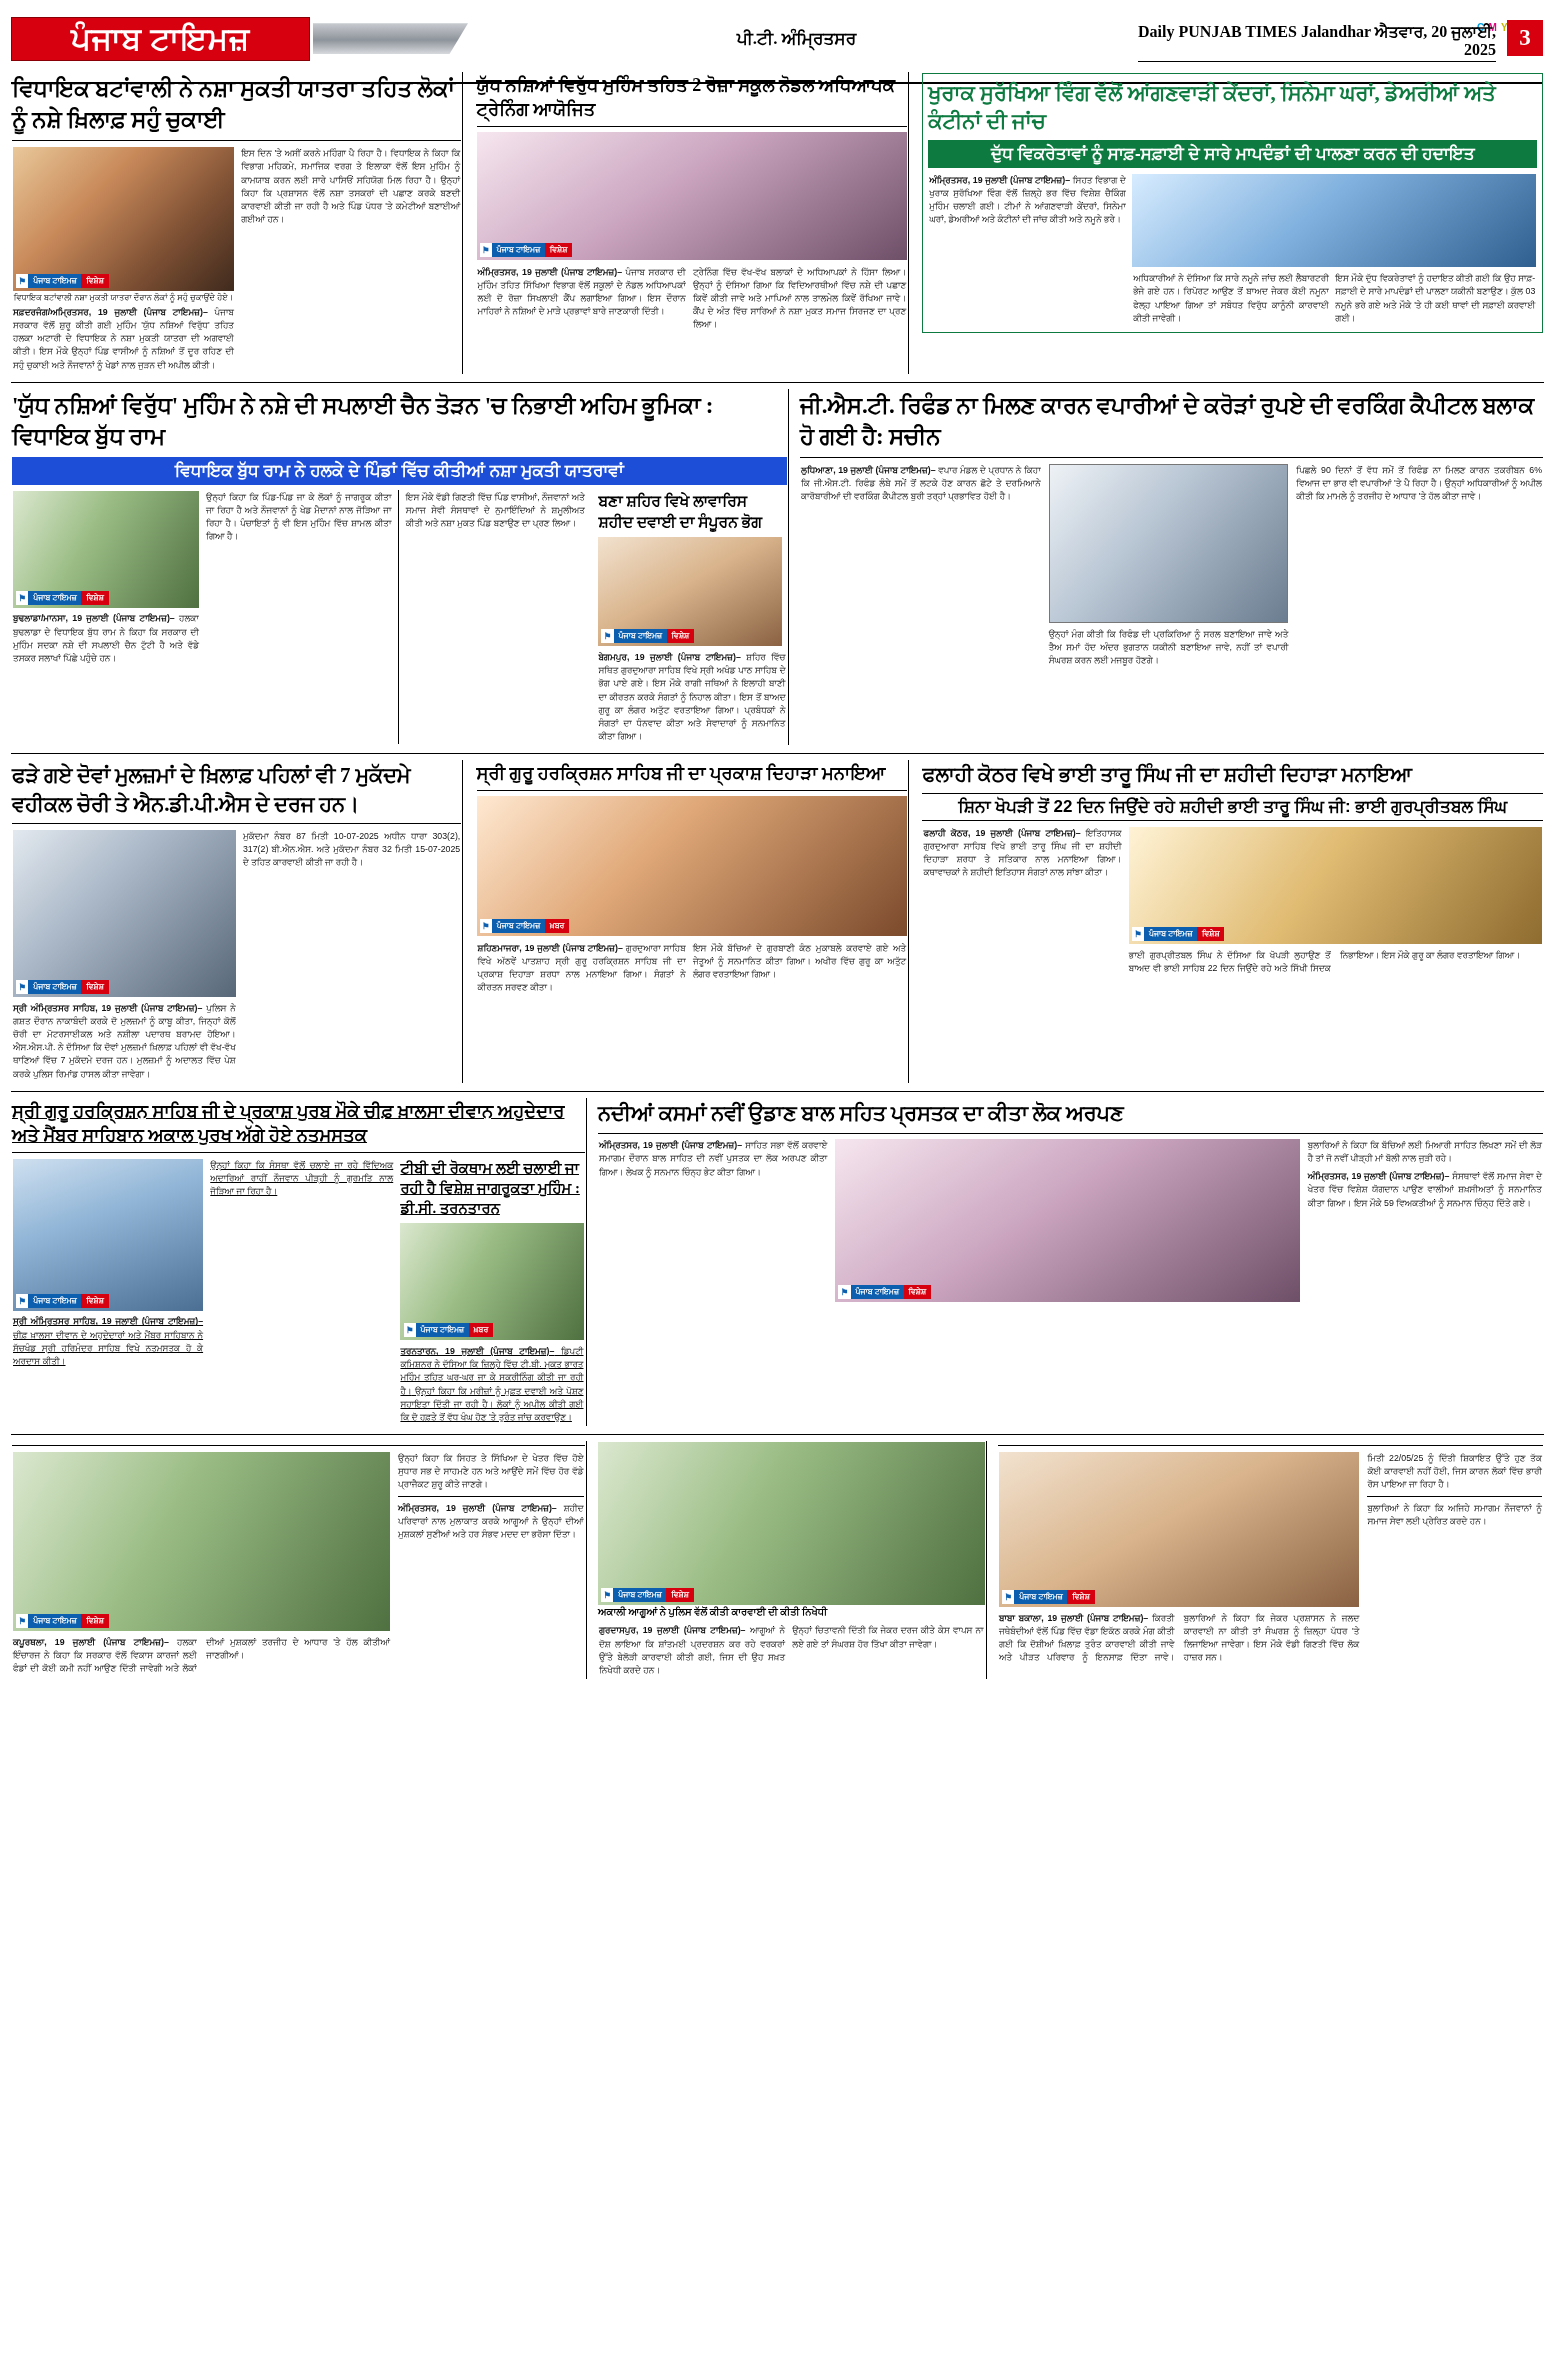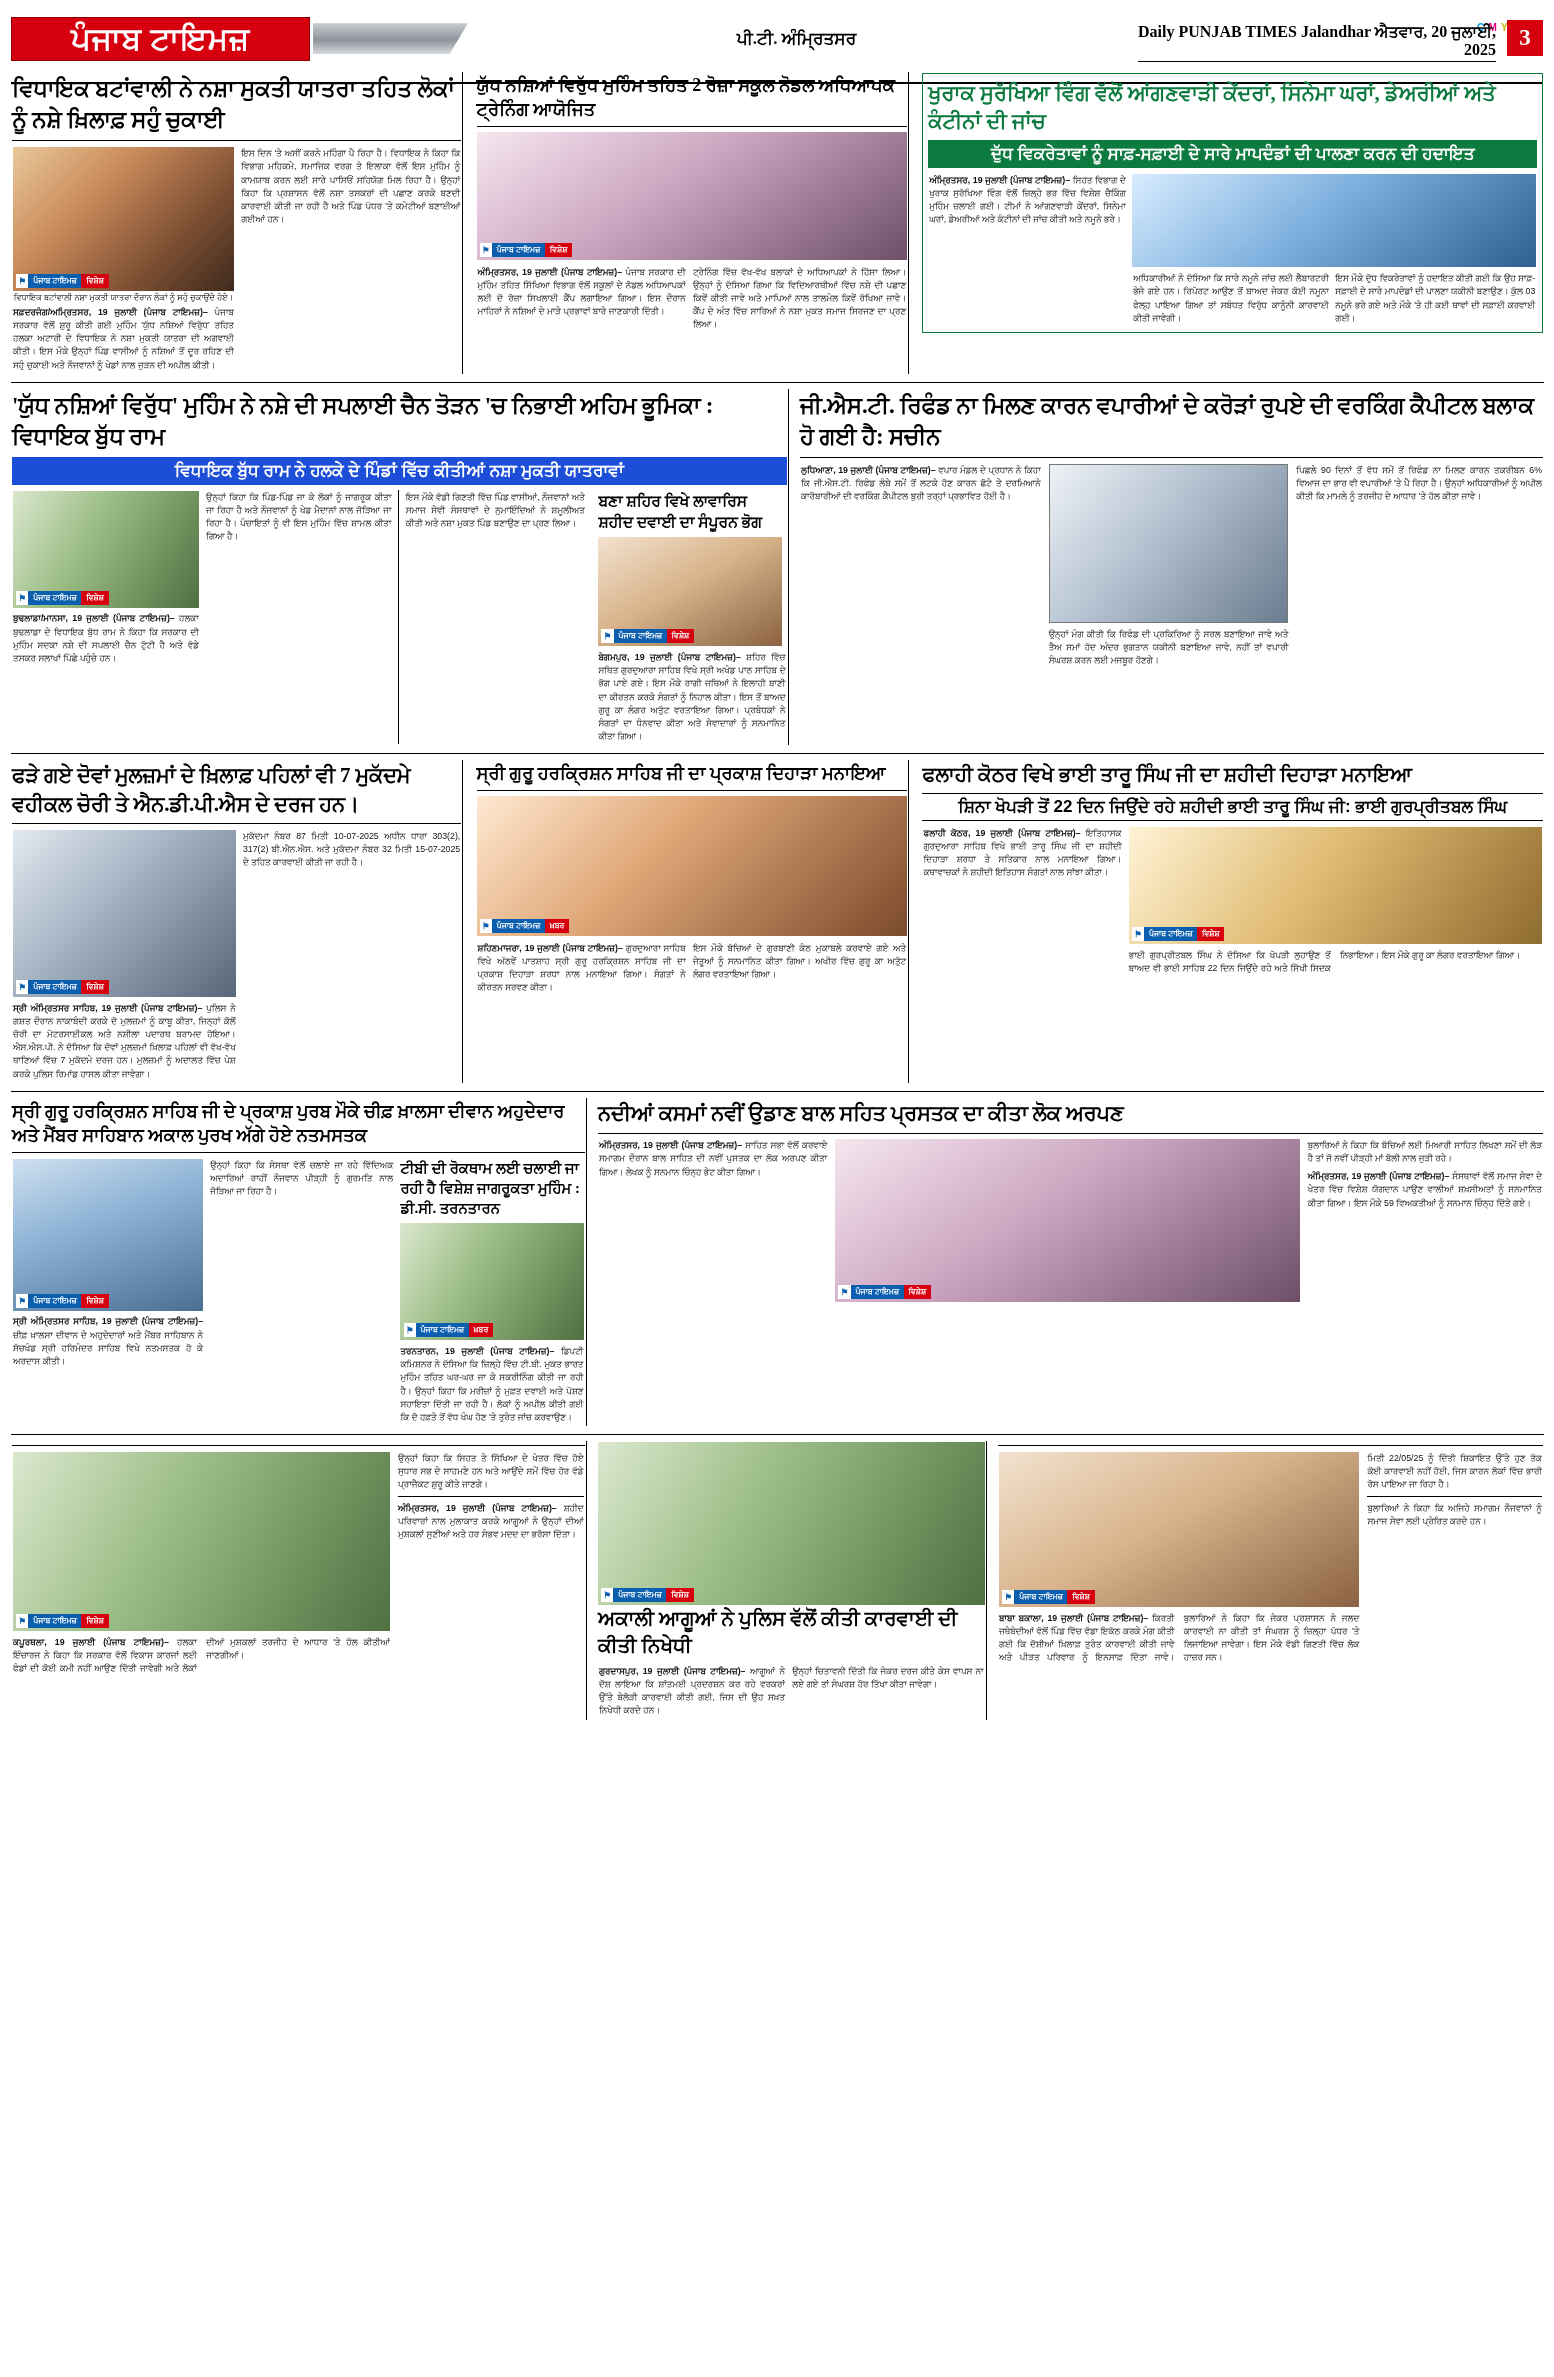--- a/index.html
+++ b/index.html
@@ -415,21 +415,21 @@
       </tr>
     </tbody>
       </table>
 
     <div class="divider-h"></div>
 
     <table class="layout">
       <tbody>
           <tr>
 
-        <td style="width:575px;">
+        <td style="width:575px;text-decoration:underline;">
           <h2 class="hl" style="font-size:18px">ਸ੍ਰੀ ਗੁਰੂ ਹਰਕ੍ਰਿਸ਼ਨ ਸਾਹਿਬ ਜੀ ਦੇ ਪ੍ਰਕਾਸ਼ ਪੁਰਬ ਮੌਕੇ ਚੀਫ਼ ਖ਼ਾਲਸਾ ਦੀਵਾਨ ਅਹੁਦੇਦਾਰ ਅਤੇ ਮੈਂਬਰ ਸਾਹਿਬਾਨ ਅਕਾਲ ਪੁਰਖ ਅੱਗੇ ਹੋਏ ਨਤਮਸਤਕ</h2>
           <div class="hl-rule"></div>
           <table class="layout">
             <tbody>
                   <tr>
               <td style="width:194px;padding-right:6.2px;">
                 <div class="photo ph-b" style="height:152px;">
                   <div class="cap-badge">
                     <span class="sq">⚑</span>
                     <span class="b1">ਪੰਜਾਬ ਟਾਇਮਜ਼</span>
@@ -540,21 +540,21 @@
         <td class="gutter vline"></td>
 
         <td style="width:389px;">
           <div class="photo ph-c" style="height:163px;">
             <div class="cap-badge">
               <span class="sq">⚑</span>
               <span class="b1">ਪੰਜਾਬ ਟਾਇਮਜ਼</span>
               <span class="b2">ਵਿਸ਼ੇਸ਼</span>
             </div>
           </div>
-          <h2 class="hl mt6" style="font-size:20px">ਅਕਾਲੀ ਆਗੂਆਂ ਨੇ ਪੁਲਿਸ ਵੱਲੋਂ ਕੀਤੀ ਕਾਰਵਾਈ ਦੀ ਕੀਤੀ ਨਿਖੇਧੀ</h2>
+          <h2 class="hl mt6" style="font-size:10px">ਅਕਾਲੀ ਆਗੂਆਂ ਨੇ ਪੁਲਿਸ ਵੱਲੋਂ ਕੀਤੀ ਕਾਰਵਾਈ ਦੀ ਕੀਤੀ ਨਿਖੇਧੀ</h2>
           <table class="layout">
             <tbody>
                   <tr>
               <td style="width:191px;padding-right:6.2px;">
                 <div class="body-text">
                   <span class="lead">ਗੁਰਦਾਸਪੁਰ, 19 ਜੁਲਾਈ (ਪੰਜਾਬ ਟਾਇਮਜ਼)–</span>
                   <span>ਆਗੂਆਂ ਨੇ ਦੋਸ਼ ਲਾਇਆ ਕਿ ਸ਼ਾਂਤਮਈ ਪ੍ਰਦਰਸ਼ਨ ਕਰ ਰਹੇ ਵਰਕਰਾਂ ਉੱਤੇ ਬੇਲੋੜੀ ਕਾਰਵਾਈ ਕੀਤੀ ਗਈ, ਜਿਸ ਦੀ ਉਹ ਸਖ਼ਤ ਨਿਖੇਧੀ ਕਰਦੇ ਹਨ।</span>
                 </div>
               </td>
               <td style="width:191px;">

